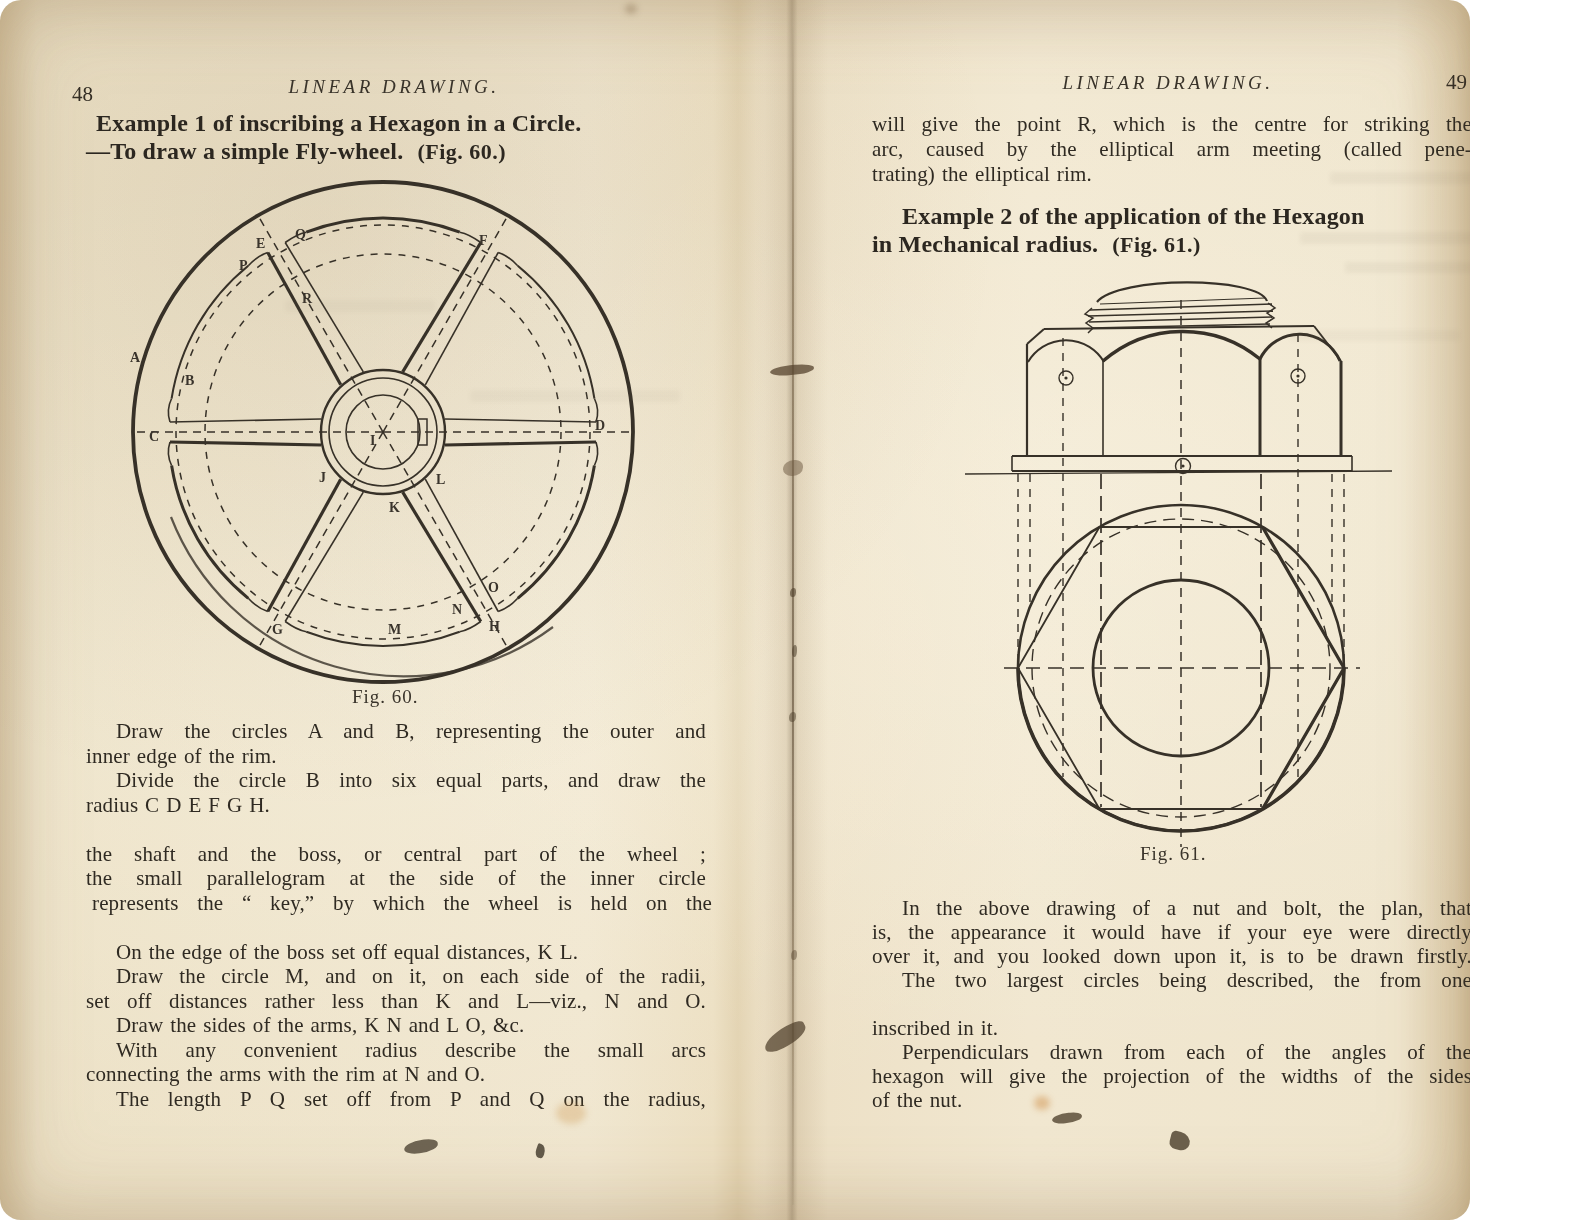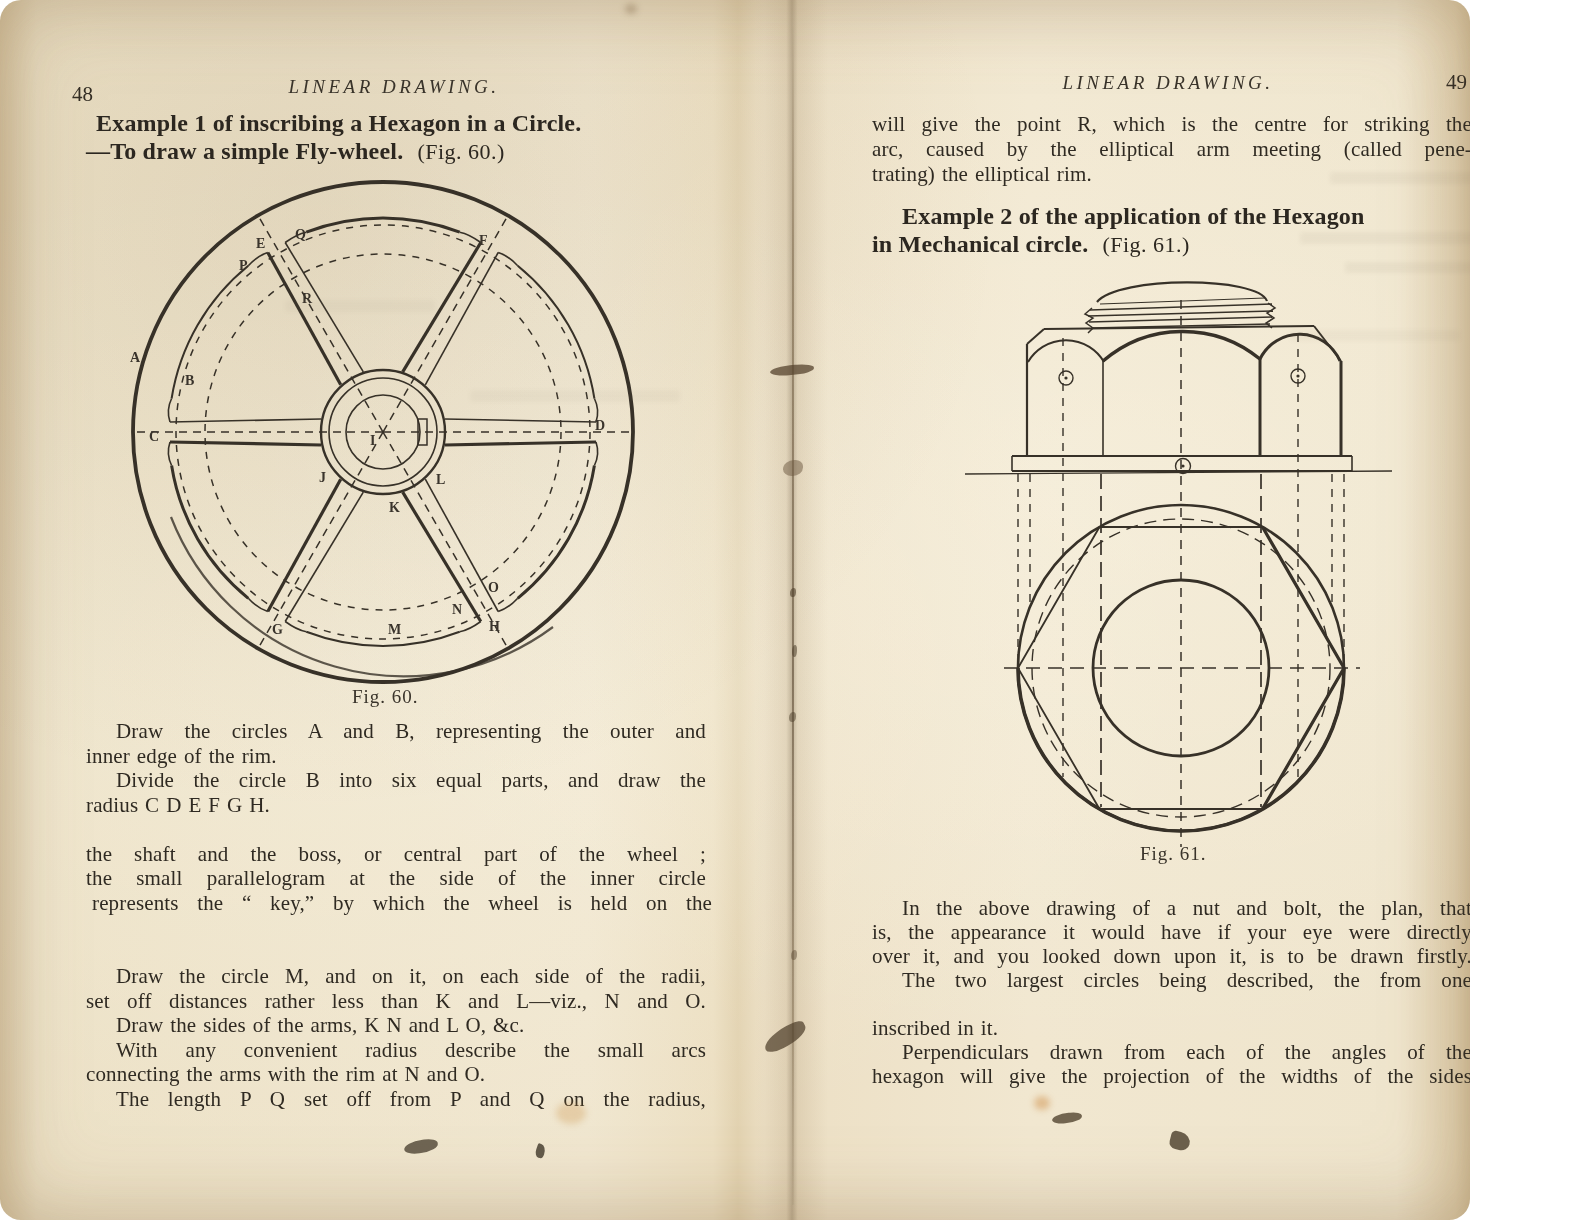--- a/index.html
+++ b/index.html
@@ -30,21 +30,21 @@
     filter:blur(.4px);}
   .speck{position:absolute;border-radius:60% 40% 55% 45%;pointer-events:none;}
   .stain{position:absolute;border-radius:50%;pointer-events:none;filter:blur(3px);}
   .ghost{position:absolute;pointer-events:none;background:#7c705c;opacity:.07;filter:blur(2px);border-radius:3px;}
 
   .running-header{position:absolute;font-style:italic;font-size:19px;letter-spacing:3.5px;
     transform:translateX(-50%);white-space:nowrap;color:#39332a;}
   .page-number{position:absolute;font-size:21px;color:#332d24;}
 
   .hline{position:absolute;font-weight:bold;font-size:24px;white-space:nowrap;color:#2c2720;letter-spacing:.2px;}
-  .hline .figref{font-weight:normal;font-size:22px;margin-left:14px;letter-spacing:.5px;}
+  .hline .figref{font-weight:bold;font-size:22px;margin-left:14px;letter-spacing:.5px;}
 
   .line{position:absolute;font-size:21px;line-height:24px;white-space:normal;color:#2f2a22;
     letter-spacing:.15px;word-spacing:1.5px;}
   .j{text-align:justify;text-align-last:justify;}
 
   .cap{position:absolute;font-size:19px;letter-spacing:1px;color:#3a342b;white-space:nowrap;}
 
   svg{position:absolute;overflow:visible;}
   svg .lbl{font-family:"Liberation Serif",serif;font-size:14px;font-weight:bold;fill:#3a342c;}
 </style>
@@ -148,37 +148,38 @@
   </svg>
   <div class="cap" style="left:352px;top:686px;">Fig. 60.</div>
 
   <div class="line j" style="left:116px;top:719px;width:590px">Draw the circles A and B, representing the outer and</div>
   <div class="line" style="left:86px;top:744px;width:620px">inner edge of the rim.</div>
   <div class="line j" style="left:116px;top:768px;width:590px">Divide the circle B into six equal parts, and draw the</div>
   <div class="line" style="left:86px;top:793px;width:620px">radius C D E F G H.</div>
   <div class="line j" style="left:86px;top:842px;width:620px">the shaft and the boss, or central part of the wheel ;</div>
   <div class="line j" style="left:86px;top:866px;width:620px">the small parallelogram at the side of the inner circle</div>
   <div class="line j" style="left:92px;top:891px;width:620px">represents the “ key,” by which the wheel is held on the</div>
+  <div class="line" style="left:116px;top:940px;width:590px">On the edge of the boss set off equal distances, K L.</div>
   <div class="line j" style="left:116px;top:964px;width:590px">Draw the circle M, and on it, on each side of the radii,</div>
   <div class="line" style="left:116px;top:1013px;width:590px">Draw the sides of the arms, K N and L O, &amp;c.</div>
   <div class="line j" style="left:86px;top:989px;width:620px">set off distances rather less than K and L—viz., N and O.</div>
   <div class="line j" style="left:116px;top:1038px;width:590px">With any convenient radius describe the small arcs</div>
   <div class="line" style="left:86px;top:1062px;width:620px">connecting the arms with the rim at N and O.</div>
   <div class="line j" style="left:116px;top:1087px;width:590px">The length P Q set off from P and Q on the radius,</div>
 
   <div class="page-number" style="left:1446px;top:70px;">49</div>
   <div class="running-header" style="left:1168px;top:72px;">LINEAR DRAWING.</div>
 
   <div class="line j" style="left:872px;top:112px;width:600px">will give the point R, which is the centre for striking the</div>
   <div class="line j" style="left:872px;top:137px;width:600px">arc, caused by the elliptical arm meeting (called pene-</div>
   <div class="line" style="left:872px;top:162px;width:600px">trating) the elliptical rim.</div>
 
   <div class="hline" style="left:902px;top:203px;">Example 2 of the application of the Hexagon</div>
   <div class="hline" style="left:872px;top:231px;">
-    <span>in Mechanical circle.</span><span class="figref">(Fig. 61.)</span>
+    <span>in Mechanical radius.</span><span class="figref">(Fig. 61.)</span>
   </div>
 
   <svg style="left:940px;top:272px;" width="470" height="580" viewBox="0 0 470 580">
     <g fill="none" stroke="#373128" stroke-linecap="butt">
 
       <path d="M241,28 V575" stroke-width="1.5" stroke-dasharray="9,7"></path>
 
       <path d="M157,30 C178,4 318,4 327,29" stroke-width="2.2"></path>
       <path d="M160,32 L325,26" stroke-width="1.2"></path>
 
@@ -244,20 +245,21 @@
   </svg>
   <div class="cap" style="left:1140px;top:843px;">Fig. 61.</div>
 
   <div class="line j" style="left:902px;top:896px;width:570px">In the above drawing of a nut and bolt, the plan, that</div>
   <div class="line j" style="left:872px;top:920px;width:600px">is, the appearance it would have if your eye were directly</div>
   <div class="line j" style="left:872px;top:944px;width:600px">over it, and you looked down upon it, is to be drawn firstly.</div>
   <div class="line j" style="left:902px;top:968px;width:570px">The two largest circles being described, the from one</div>
   <div class="line" style="left:872px;top:1016px;width:600px">inscribed in it.</div>
   <div class="line j" style="left:902px;top:1040px;width:570px">Perpendiculars drawn from each of the angles of the</div>
   <div class="line j" style="left:872px;top:1064px;width:600px">hexagon will give the projection of the widths of the sides</div>
+  <div class="line" style="left:872px;top:1088px;width:600px">of the nut.</div>
 
   <div class="gutter"></div>
   <div class="crease-line"></div>
 
   <div class="speck" style="left:770px;top:365px;width:44px;height:10px;background:#55432e;opacity:.75;transform:rotate(-4deg);"></div>
   <div class="speck" style="left:783px;top:460px;width:20px;height:16px;background:#6b5840;opacity:.5;"></div>
   <div class="speck" style="left:790px;top:588px;width:6px;height:9px;background:#4e3f2c;opacity:.6;"></div>
   <div class="speck" style="left:792px;top:645px;width:5px;height:12px;background:#4e3f2c;opacity:.55;"></div>
   <div class="speck" style="left:789px;top:712px;width:7px;height:10px;background:#4e3f2c;opacity:.5;"></div>
   <div class="speck" style="left:791px;top:950px;width:6px;height:10px;background:#5a4932;opacity:.45;"></div>

